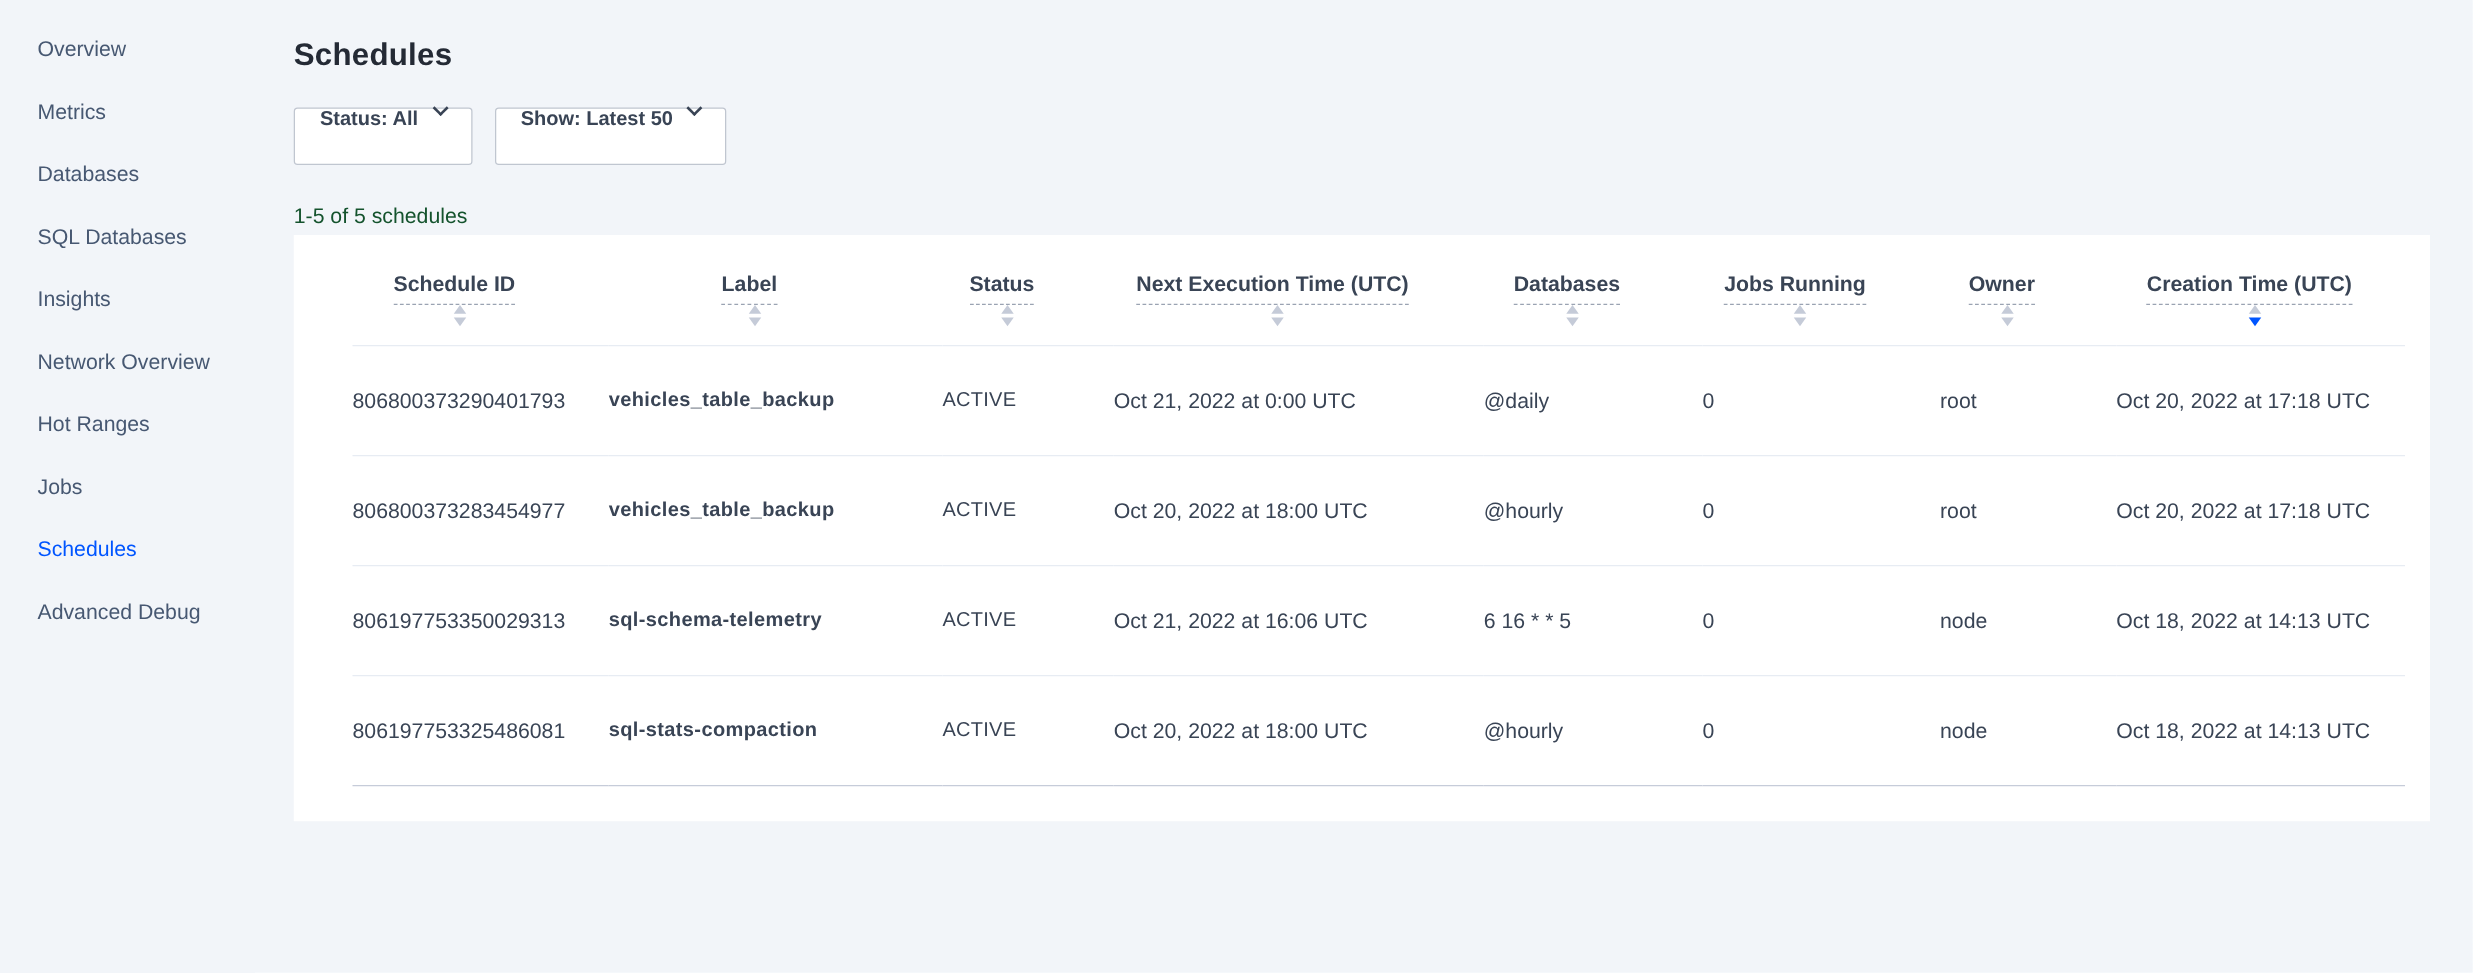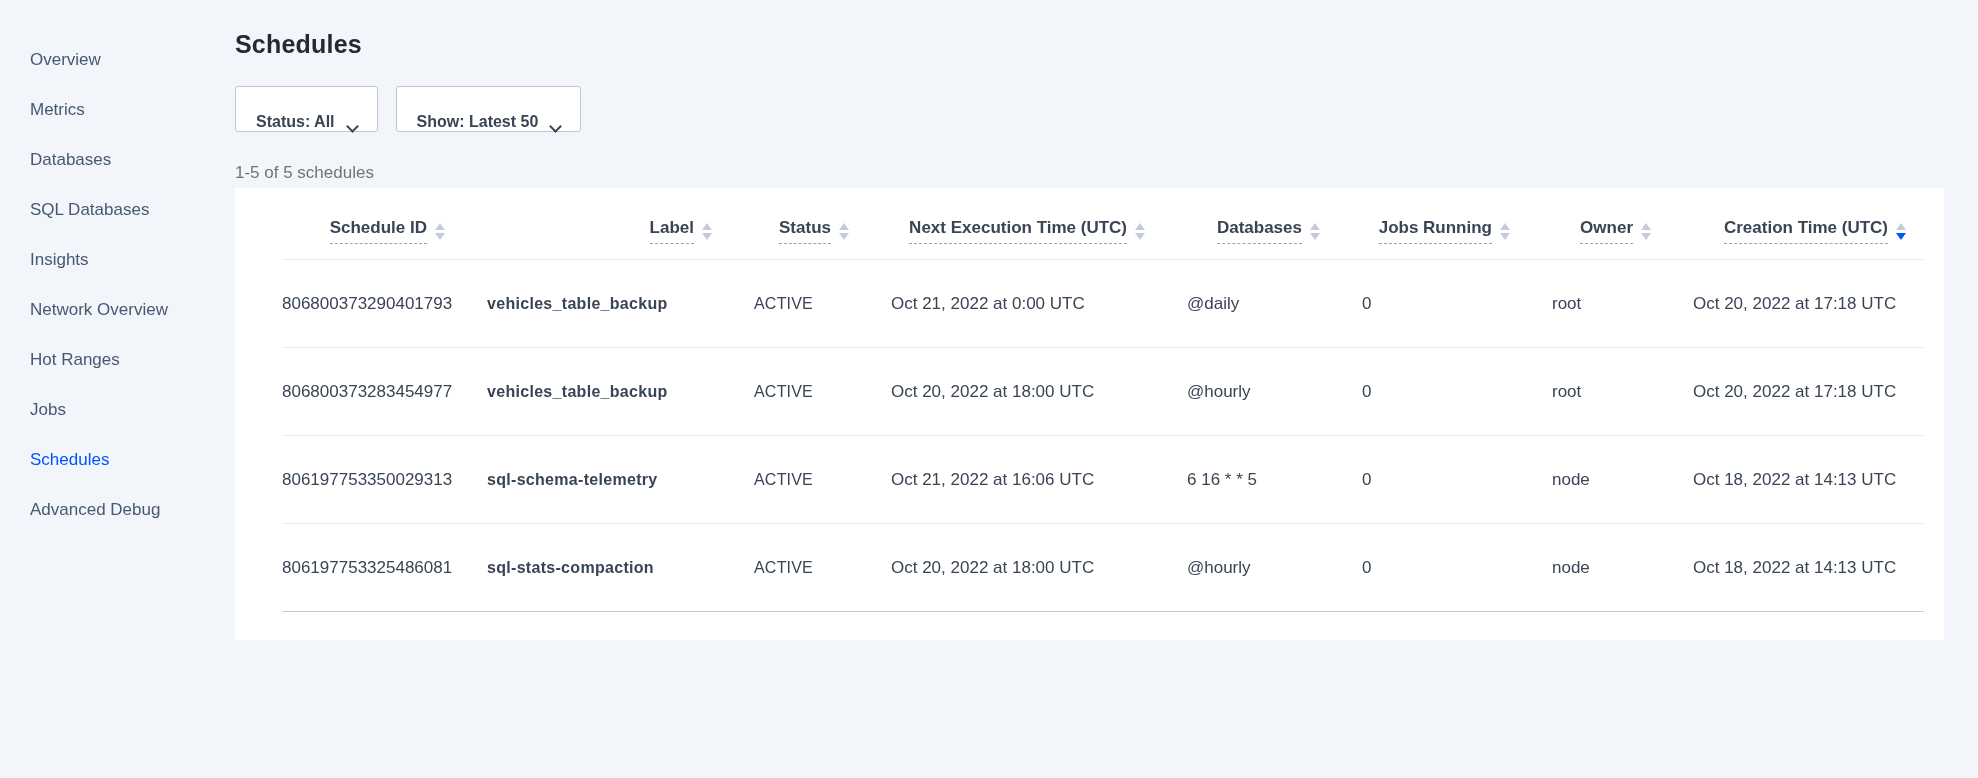--- a/index.html
+++ b/index.html
@@ -1,42 +1,42 @@
 <!DOCTYPE html>
 <html><head>
 <meta charset="utf-8">
 <style>
   * { margin:0; padding:0; box-sizing:border-box; }
   html,body { width:1978px; height:778px; background:#F2F5F9; font-family:"Liberation Sans",sans-serif; }
   .app { position:relative; width:1978px; height:778px; overflow:hidden; }
 
   
-  .sidebar { position:absolute; left:0; top:0; width:235px; height:100%; padding-top:35px; }
+  .sidebar { position:absolute; left:0; top:0; width:235px; height:100%; padding-top:15px; }
   .nav-item { height:50px; display:flex; align-items:center; padding-left:30px;
               font-size:17px; color:#475872; cursor:pointer; white-space:nowrap; }
   .nav-item.active { color:#0055FF; }
 
   
   .content { position:absolute; left:235px; top:0; right:0; }
   .page-title { padding-top:30px; font-size:25px; font-weight:700; color:#242A35; letter-spacing:.2px; }
   .filters { margin-top:27px; display:flex; gap:18px; }
   .dropdown { height:46px; background:#FFFFFF; border:1px solid #C0C6D0; border-radius:3px;
-              display:inline-flex; align-items:flex-end; padding:0 20px; font-size:16px;
+              display:inline-flex; align-items:flex-start; padding:0 20px; font-size:16px;
               font-weight:700; color:#394455; cursor:pointer; }
   .chevron { margin-left:13px; margin-top:-5px; width:9px; height:9px;
              border-right:2px solid #394455; border-bottom:2px solid #394455;
              transform:rotate(45deg); }
-  .count { margin-top:31px; font-size:17px; color:#737373; }
+  .count { margin-top:31px; font-size:17px; color:#14532d; }
 
   
   .card { margin-top:5px; margin-right:34px; background:#FFFFFF; padding:0 20px 28px 47px; }
   table { width:100%; border-collapse:collapse; table-layout:fixed; }
   th { text-align:left; padding:30px 42px 15px 0; border-bottom:1px solid #E7ECF3; vertical-align:bottom; }
   th:last-child { padding-right:18px; }
-  .th-inner { display:flex; justify-content:flex-end; align-items:center; }
+  .th-inner { display:flex; justify-content:flex-end; align-items:center;flex-direction:column; }
   .th-label { font-size:17px; font-weight:700; color:#394455;
               border-bottom:1px dashed #9AA3B2; padding-bottom:5px; cursor:help; }
   .sort-icon { display:inline-flex; flex-direction:column; gap:3px; flex:none; margin-left:8px; cursor:pointer; }
   .tri-up   { width:0; height:0; border-left:5px solid transparent; border-right:5px solid transparent;
               border-bottom:7px solid #C5CBD8; }
   .tri-down { width:0; height:0; border-left:5px solid transparent; border-right:5px solid transparent;
               border-top:7px solid #C5CBD8; }
   .sort-icon.desc .tri-down { border-top-color:#0055FF; }
 
   td { height:88px; font-size:17px; color:#394455; padding-right:12px; vertical-align:middle; }

